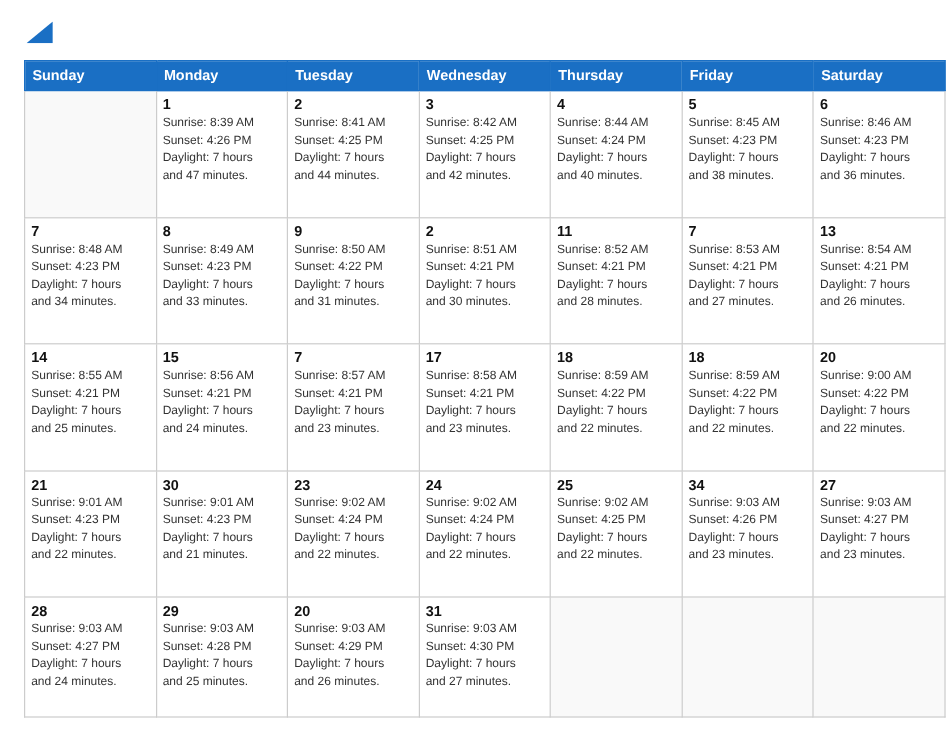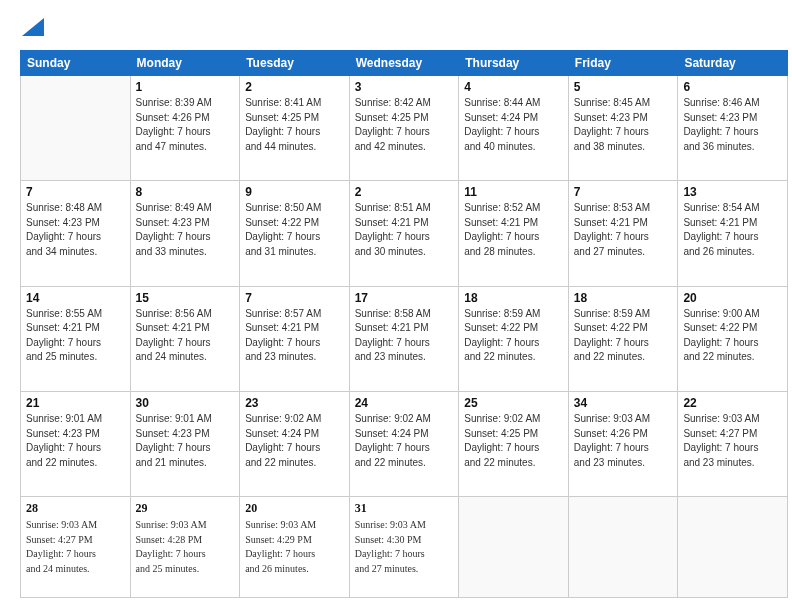--- a/index.html
+++ b/index.html
@@ -77,21 +77,20 @@
       display: block;
       margin-bottom: 2px;
     }
     .day-info {
       font-size: 10px;
       line-height: 1.45;
       color: #333;
     }
     .last-row td {
       height: 70px;
-      font-family: Liberation Serif, serif;
     }
   </style>
 </head>
 <body>
 
 <div class="page">
   <div class="header">
     <div class="logo">
       <div>
         <div style="display:flex;align-items:center;">
@@ -228,21 +227,21 @@
           </td>
           <td>
             <span class="day-number">25</span>
             <div class="day-info">Sunrise: 9:02 AM<br>Sunset: 4:25 PM<br>Daylight: 7 hours<br>and 22 minutes.</div>
           </td>
           <td>
             <span class="day-number">34</span>
             <div class="day-info">Sunrise: 9:03 AM<br>Sunset: 4:26 PM<br>Daylight: 7 hours<br>and 23 minutes.</div>
           </td>
           <td>
-            <span class="day-number">22</span>
+            <span class="day-number">27</span>
             <div class="day-info">Sunrise: 9:03 AM<br>Sunset: 4:27 PM<br>Daylight: 7 hours<br>and 23 minutes.</div>
           </td>
         </tr>
         <tr class="last-row">
           <td>
             <span class="day-number">28</span>
             <div class="day-info">Sunrise: 9:03 AM<br>Sunset: 4:27 PM<br>Daylight: 7 hours<br>and 24 minutes.</div>
           </td>
           <td>
             <span class="day-number">29</span>

